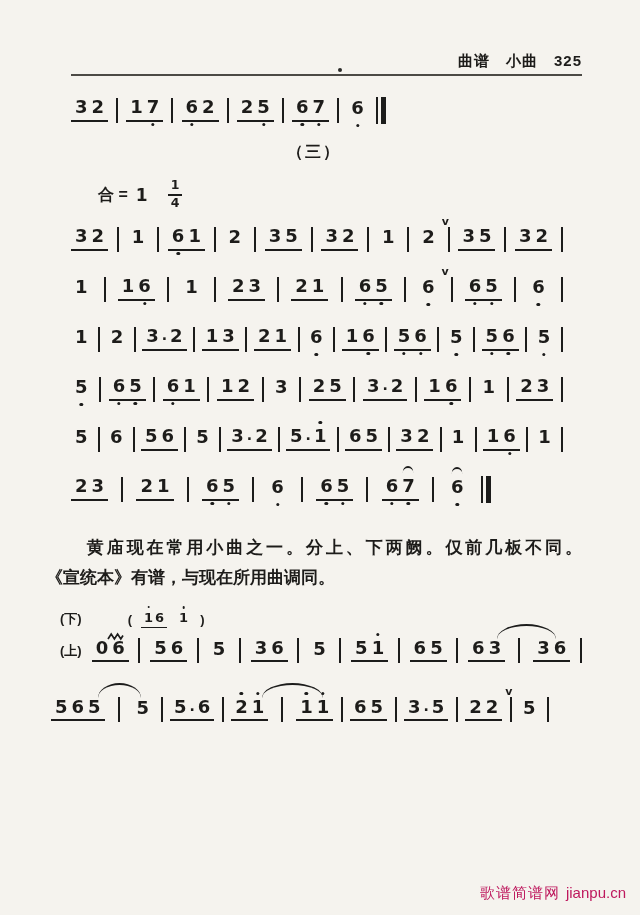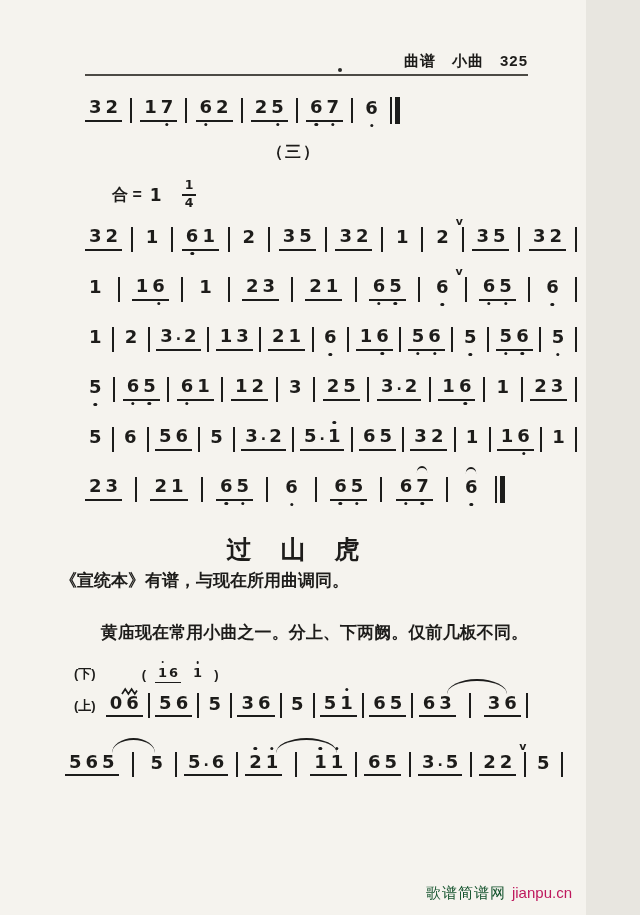--- a/index.html
+++ b/index.html
@@ -4,23 +4,23 @@
 <style>
   * { box-sizing: border-box; }
   html, body { margin: 0; padding: 0; }
   body {
     width: 640px; height: 915px;
     background: #e8e6e0;
     font-family: "Liberation Sans", "DejaVu Sans", sans-serif;
     color: #1d1c1a;
   }
   .page {
-    position: relative; width: 586px; height: 915px; overflow: hidden;
+    position: relative; width: 640px; height: 915px; overflow: hidden;
     background: #f5f3ee;
-    padding: 44px 58px 0 60px;
+    padding: 44px 58px 0 46px;
   }
   .scan-dot { position:absolute; left:338px; top:68px; width:4px; height:4px; border-radius:50%; background:#2b2b28; }
 
   
   .running-head {
     margin-left: 25px; margin-top: 8px;
     text-align: right; font-size: 15px; font-weight: 600; letter-spacing: 1px;
     padding-bottom: 3px; border-bottom: 2px solid #4c4a45;
   }
 
@@ -78,21 +78,21 @@
   .alt-notes { margin-left: 46px; display: flex; align-items: center; gap: 9px; }
   .alt-notes .note { font-size: 13px; padding: 0 1px; }
   .alt-notes .grp { padding-bottom: 2px; }
   .alt-notes .grp.u1 { border-bottom-width: 1.5px; }
   .alt-notes .hi { top: -5px; width: 2.6px; height: 2.6px; }
   .gsh-main { display: flex; align-items: center; margin-left: 14px; height: 46px; }
   .gsh-main .music-line { flex: 1 1 auto; margin: 0 0 0 10px; }
   .gsh-line2 { margin-top: 14px; margin-left: 5px; }
 
   .watermark { position: absolute; right: 14px; bottom: 12px; font-size: 15px; letter-spacing: 1px; }
-  .wm-name { color: #14532d; }
+  .wm-name { color: #be185d; }
   .wm-url { color: #be185d; margin-left: 6px; letter-spacing: 0; }
 </style>
 </head>
 <body>
 
 <div class="page">
 
   <span class="scan-dot"></span>
 
   <div class="running-head">
@@ -421,24 +421,23 @@
           <span class="note">7<i class="lo"></i><i class="fer"></i></span>
         </span>
         <span class="bar"></span>
         <span class="grp">
           <span class="note">6<i class="lo"></i><i class="fer"></i></span>
         </span>
         <span class="bar final"></span>
       </div>
   </div>
 
-  <h1 class="piece-title">过　山　虎</h1>
-
+
+  <p class="intro l1">黄庙现在常用小曲之一。分上、下两阙。仅前几板不同。</p>
   <p class="intro l2">《宣统本》有谱，与现在所用曲调同。</p>
-  <p class="intro l1">黄庙现在常用小曲之一。分上、下两阙。仅前几板不同。</p>
 
 
   <div class="gsh-top">
     <span class="part-label">(下)</span>
     <div class="alt-notes">
         <span class="ptxt">(</span>
         <span class="grp u1">
           <span class="note">1<i class="hi"></i></span>
           <span class="note">6</span>
         </span>

